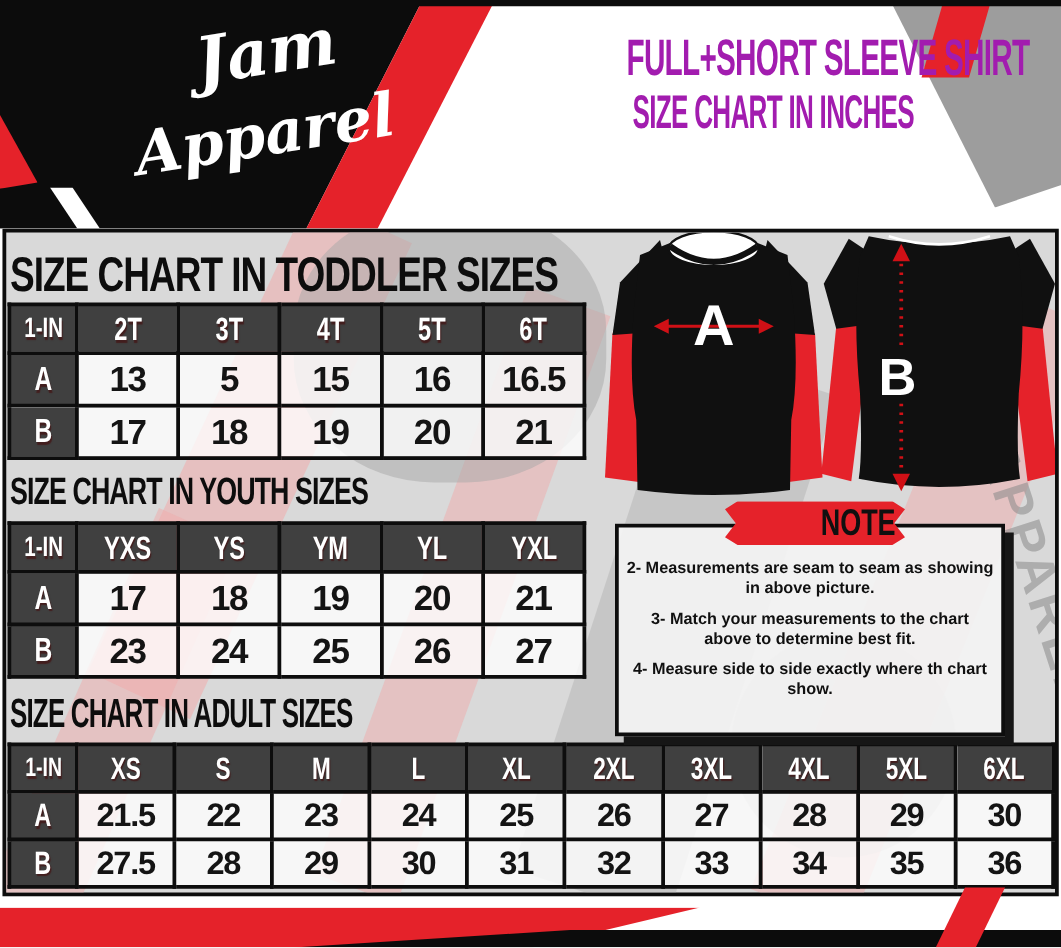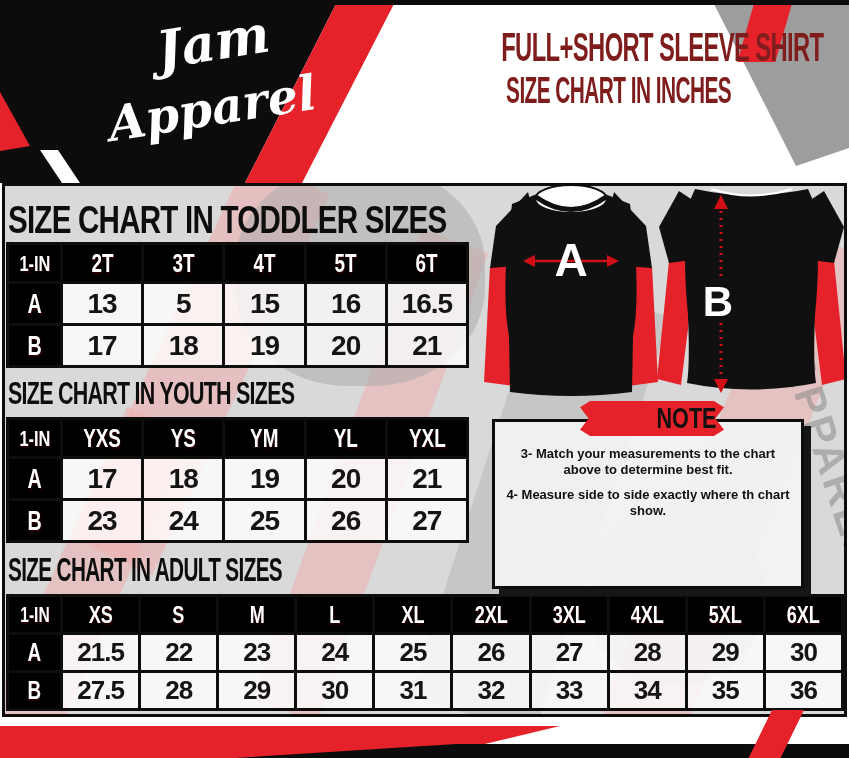--- a/index.html
+++ b/index.html
@@ -21,36 +21,36 @@
   .whiteslash{left:0;top:0;width:120px;height:183px;background:#ffffff;
     clip-path:polygon(40px 150px,58px 150px,80px 183px,62px 183px);}
   .graypar{left:690px;top:0;width:159px;height:170px;background:#9d9d9d;
     clip-path:polygon(22px 0,159px 0,159px 148px,106px 166px);}
   .redslash-tr{left:755px;top:0;width:38px;height:62px;background:#e5222a;
     transform:skewX(-16deg);transform-origin:top left;}
   .brand{position:absolute;color:#ffffff;font-family:"DejaVu Serif",serif;
     font-style:italic;font-weight:bold;text-align:center;transform:rotate(-9deg);}
   .brand1{left:128px;top:16px;width:170px;font-size:52px;line-height:1;}
   .brand2{left:92px;top:84px;width:240px;font-size:48px;line-height:1;}
-  .main-title{position:absolute;left:438px;top:26px;width:324px;text-align:center;color:#7f1d1d;}
+  .main-title{position:absolute;left:438px;top:26px;width:324px;text-align:center;color:#a21caf;}
   .mt-line{font-weight:bold;line-height:1;white-space:nowrap;}
   .mt1{font-size:39px;transform:scale(.61,1.05);transform-origin:center top;letter-spacing:-1px;}
   .mt2{font-size:36px;margin-top:6px;transform:scale(.58,1.05);transform-origin:center top;letter-spacing:-1px;}
   
   .panel{position:absolute;left:2px;top:183px;width:845px;height:534px;
     border:3px solid #0d0d0d;background:#d9d9d9;overflow:hidden;}
   .wm{position:absolute;z-index:0;}
   .wm-pink{background:#f0acac;}
   .wm-gray{background:#a8a8a8;}
   .sec-title{position:absolute;z-index:1;color:#0d0d0d;font-weight:bold;white-space:nowrap;
     line-height:1;transform-origin:left top;letter-spacing:-1px;}
   .tbl-wrap{position:absolute;z-index:1;}
   table{border-collapse:collapse;table-layout:fixed;background:transparent;}
   td{border:3px solid #0d0d0d;text-align:center;vertical-align:middle;padding:0;overflow:hidden;}
-  td.hdr,td.lbl{background:#000000;color:#ffffff;margin-top:17px;}
+  td.hdr,td.lbl{background:#404040;color:#ffffff;margin-top:17px;}
   td.hdr span,td.lbl span{display:inline-block;font-weight:bold;
     transform:scale(.82,1.12);text-shadow:1px 2px 1px rgba(70,0,0,.55);white-space:nowrap;}
   td.val{background:rgba(255,255,255,.78);color:#141414;font-weight:bold;letter-spacing:-1px;}
   .small-tbl table{width:463px;}
   .small-tbl td.hdr span{font-size:23px;}
   .small-tbl td.corner span{font-size:20px;}
   .small-tbl td.lbl span{font-size:24px;}
   .small-tbl td.val{font-size:28px;}
   .adult-tbl table{width:838px;}
   .adult-tbl td.hdr span{font-size:22px;}
@@ -248,20 +248,21 @@
       <line x1="66" y1="28" x2="66" y2="96" stroke="#d01016" stroke-width="3" stroke-dasharray="2,5"></line>
       <line x1="66" y1="140" x2="66" y2="196" stroke="#d01016" stroke-width="3" stroke-dasharray="2,5"></line>
       <polygon points="66,210 59,196 73,196" fill="#d01016"></polygon>
       <text x="63" y="133" text-anchor="middle" font-size="42" font-weight="bold" fill="#ffffff" font-family="Liberation Sans, sans-serif">B</text>
     </svg>
 
     <div class="ribbon" style="left:575px;top:215px;width:144px;height:35px;">
       <span>NOTE</span>
     </div>
     <div class="notebox" style="left:487px;top:233px;width:312px;height:170px;">
+        <div class="note-item">2- Measurements are seam to seam  as showing in above picture.</div>
         <div class="note-item">3- Match your measurements to the chart above to determine best fit.</div>
         <div class="note-item">4- Measure side to side exactly where th chart show.</div>
       </div>
   </div>
 
   <div class="shape foot-red"></div>
   <div class="shape foot-black"></div>
   <div class="shape foot-slash"></div>
 
 </div>

